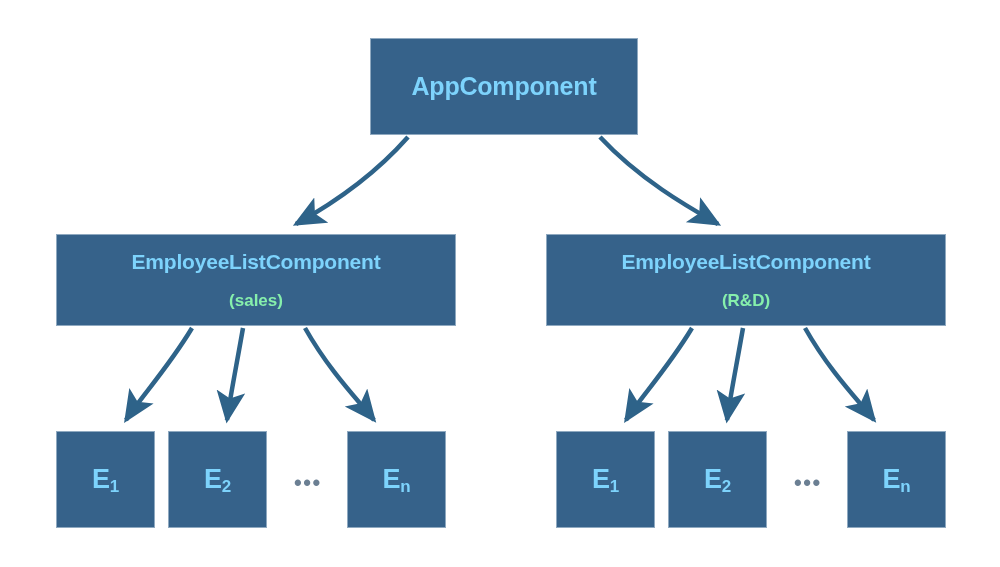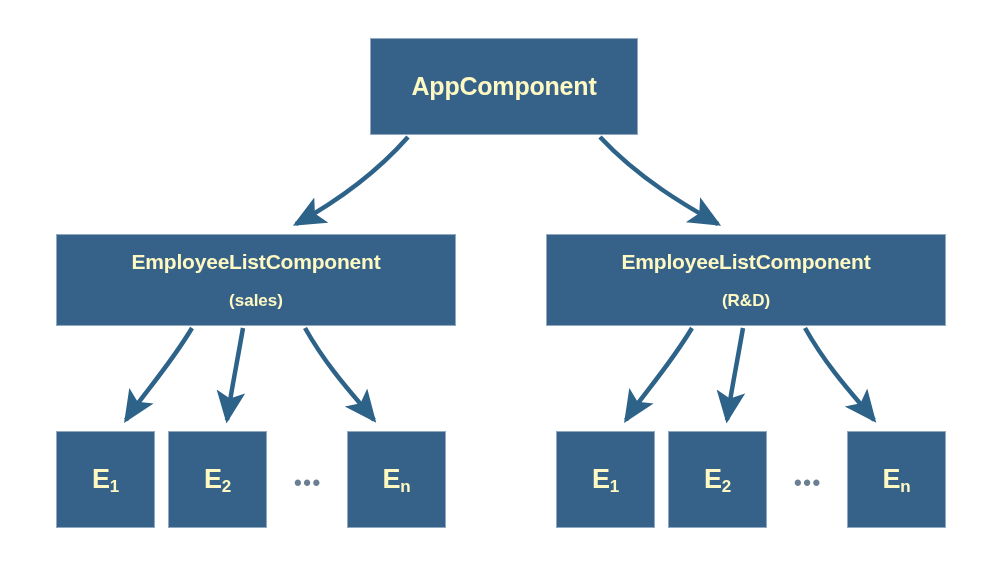--- a/index.html
+++ b/index.html
@@ -31,26 +31,26 @@
     background: #36628a;
     border: 1px solid #8fa9c0;
     display: flex;
     flex-direction: column;
     align-items: center;
     justify-content: center;
     text-align: center;
     line-height: 1.1;
   }
   .node .title {
-    color: #fef9c3;
+    color: #7dd3fc;
     font-weight: bold;
     letter-spacing: -0.2px;
   }
   .node .sub {
-    color: #fef9c3;
+    color: #86efac;
     font-weight: bold;
     margin-top: 19px;
   }
   .node-root .title { font-size: 25px; }
   .node-list .title { font-size: 21px; }
   .node-list .sub  { font-size: 17px; }
   .node-leaf .title {
     font-size: 27px;
   }
   .node-leaf .title sub {

